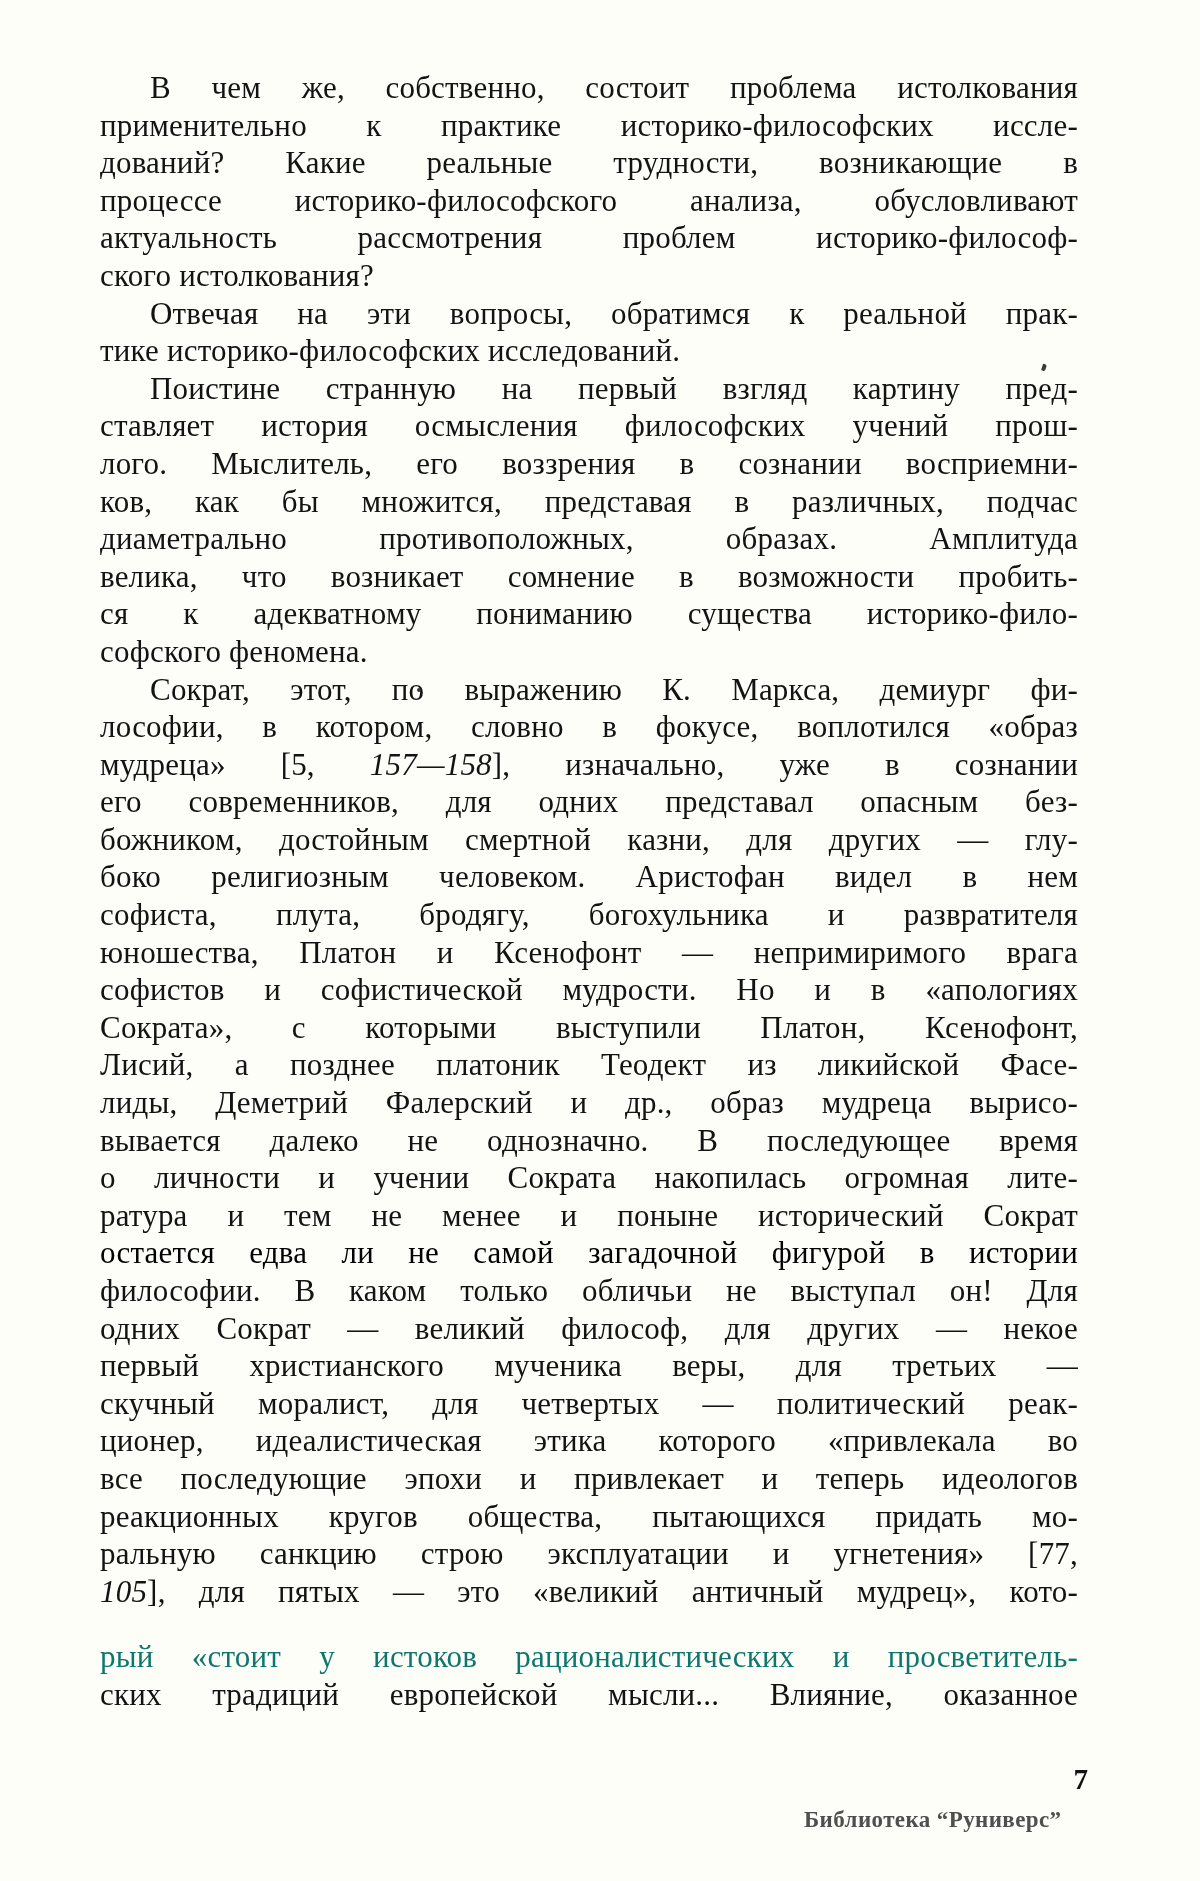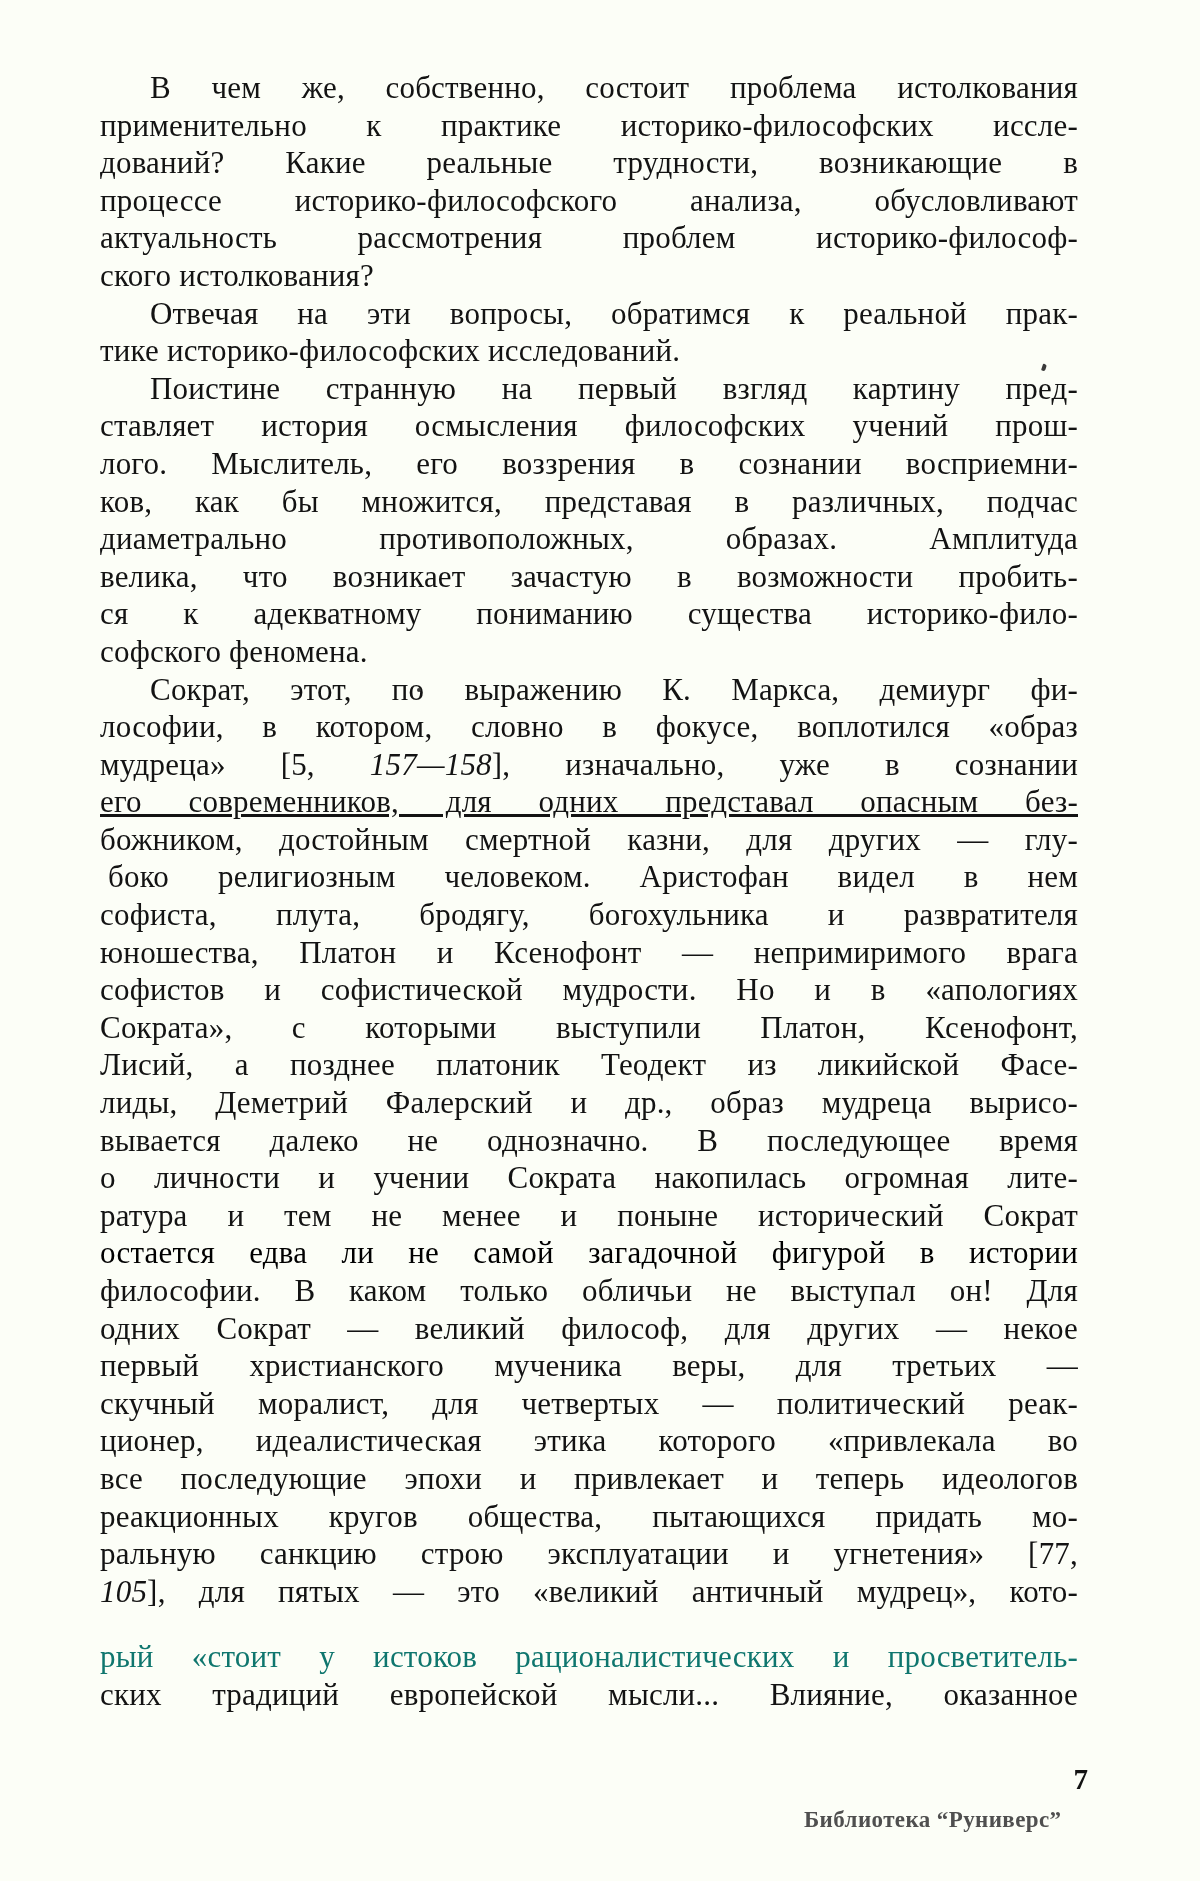--- a/index.html
+++ b/index.html
@@ -93,29 +93,29 @@
       <div class="line" style="color: rgb(19, 19, 19);"><span>процессе историко-философского анализа, обусловливают</span></div>
       <div class="line" style="color: rgb(19, 19, 19);"><span>актуальность рассмотрения проблем историко-философ-</span></div>
       <div class="line flush" style="color: rgb(19, 19, 19);"><span>ского истолкования?</span></div>
       <div class="line indent" style="color: rgb(19, 19, 19);"><span>Отвечая на эти вопросы, обратимся к реальной прак-</span></div>
       <div class="line flush" style="color: rgb(19, 19, 19);"><span>тике историко-философских исследований.</span></div>
       <div class="line indent" style="color: rgb(19, 19, 19);"><span>Поистине странную на первый взгляд картину пред-</span></div>
       <div class="line" style="color: rgb(19, 19, 19);"><span>ставляет история осмысления философских учений прош-</span></div>
       <div class="line" style="color: rgb(19, 19, 19);"><span>лого. Мыслитель, его воззрения в сознании восприемни-</span></div>
       <div class="line" style="color: rgb(19, 19, 19);"><span>ков, как бы множится, представая в различных, подчас</span></div>
       <div class="line" style="color: rgb(19, 19, 19);"><span>диаметрально противоположных, образах. Амплитуда</span></div>
-      <div class="line" style="color: rgb(19, 19, 19);"><span>велика, что возникает зачастую в возможности пробить-</span></div>
+      <div class="line" style="color: rgb(19, 19, 19);"><span>велика, что возникает сомнение в возможности пробить-</span></div>
       <div class="line" style="color: rgb(19, 19, 19);"><span>ся к адекватному пониманию существа историко-фило-</span></div>
       <div class="line flush" style="color: rgb(19, 19, 19);"><span>софского феномена.</span></div>
       <div class="line indent" style="color: rgb(19, 19, 19);"><span>Сократ, этот, по выражению К. Маркса, демиург фи-</span></div>
       <div class="line" style="color: rgb(19, 19, 19);"><span>лософии, в котором, словно в фокусе, воплотился «образ</span></div>
       <div class="line" style="color: rgb(19, 19, 19);"><span>мудреца» [5, </span><span class="it">157—158</span><span>], изначально, уже в сознании</span></div>
-      <div class="line" style="color: rgb(19, 19, 19); text-decoration: underline;"><span>его современников, для одних представал опасным без-</span></div>
+      <div class="line" style="color: rgb(19, 19, 19);"><span>его современников, для одних представал опасным без-</span></div>
       <div class="line" style="color: rgb(19, 19, 19);"><span>божником, достойным смертной казни, для других — глу-</span></div>
-      <div class="line" style="color: rgb(19, 19, 19); margin-left: 8px;"><span>боко религиозным человеком. Аристофан видел в нем</span></div>
+      <div class="line" style="color: rgb(19, 19, 19);"><span>боко религиозным человеком. Аристофан видел в нем</span></div>
       <div class="line" style="color: rgb(19, 19, 19);"><span>софиста, плута, бродягу, богохульника и развратителя</span></div>
       <div class="line" style="color: rgb(19, 19, 19);"><span>юношества, Платон и Ксенофонт — непримиримого врага</span></div>
       <div class="line" style="color: rgb(19, 19, 19);"><span>софистов и софистической мудрости. Но и в «апологиях</span></div>
       <div class="line" style="color: rgb(19, 19, 19);"><span>Сократа», с которыми выступили Платон, Ксенофонт,</span></div>
       <div class="line" style="color: rgb(19, 19, 19);"><span>Лисий, а позднее платоник Теодект из ликийской Фасе-</span></div>
       <div class="line" style="color: rgb(19, 19, 19);"><span>лиды, Деметрий Фалерский и др., образ мудреца вырисо-</span></div>
       <div class="line" style="color: rgb(19, 19, 19);"><span>вывается далеко не однозначно. В последующее время</span></div>
       <div class="line" style="color: rgb(19, 19, 19);"><span>о личности и учении Сократа накопилась огромная лите-</span></div>
       <div class="line" style="color: rgb(19, 19, 19);"><span>ратура и тем не менее и поныне исторический Сократ</span></div>
       <div class="line" style="color: #000000;"><span>остается едва ли не самой загадочной фигурой в истории</span></div>

